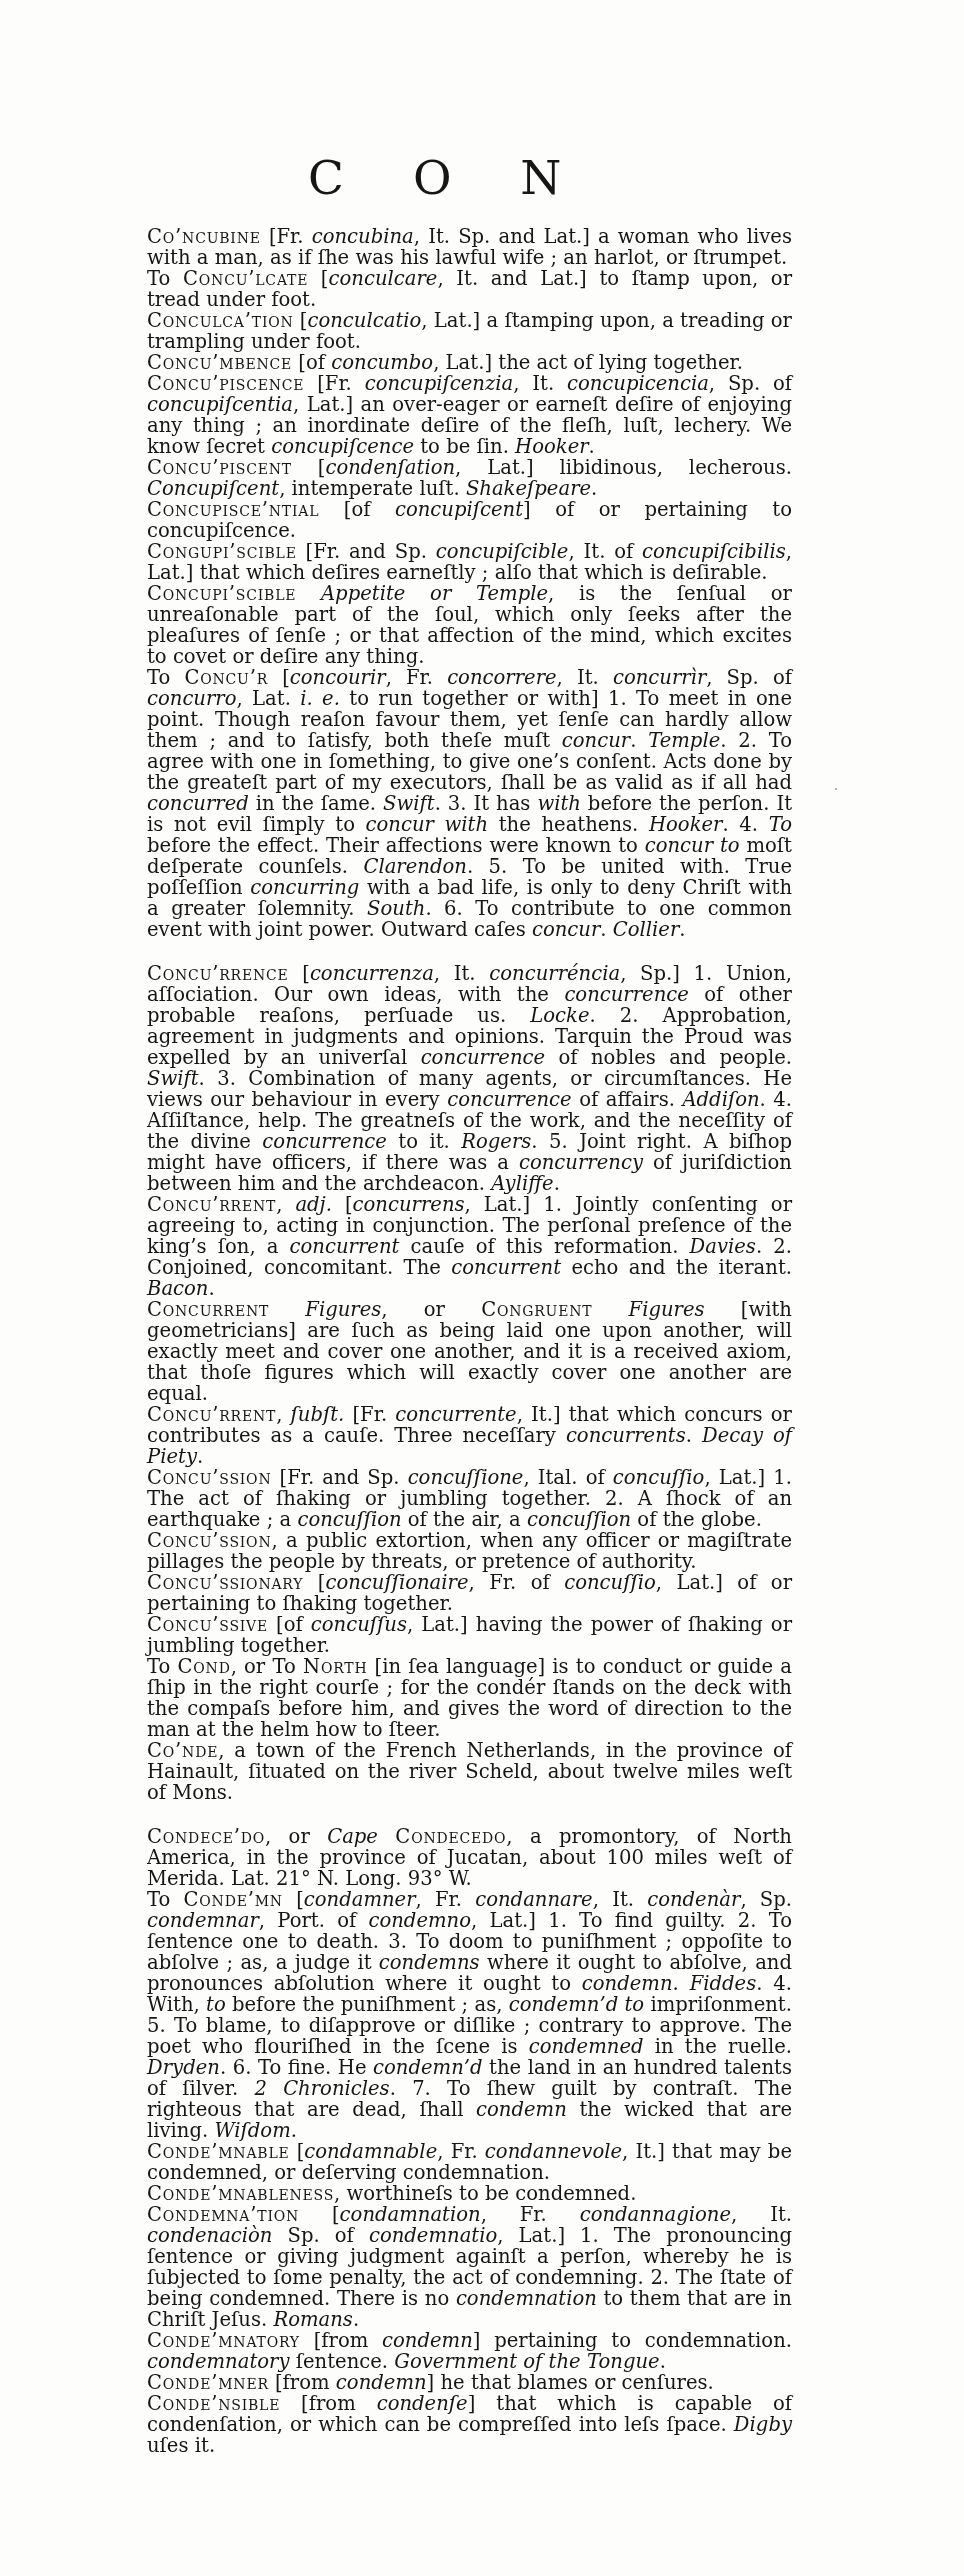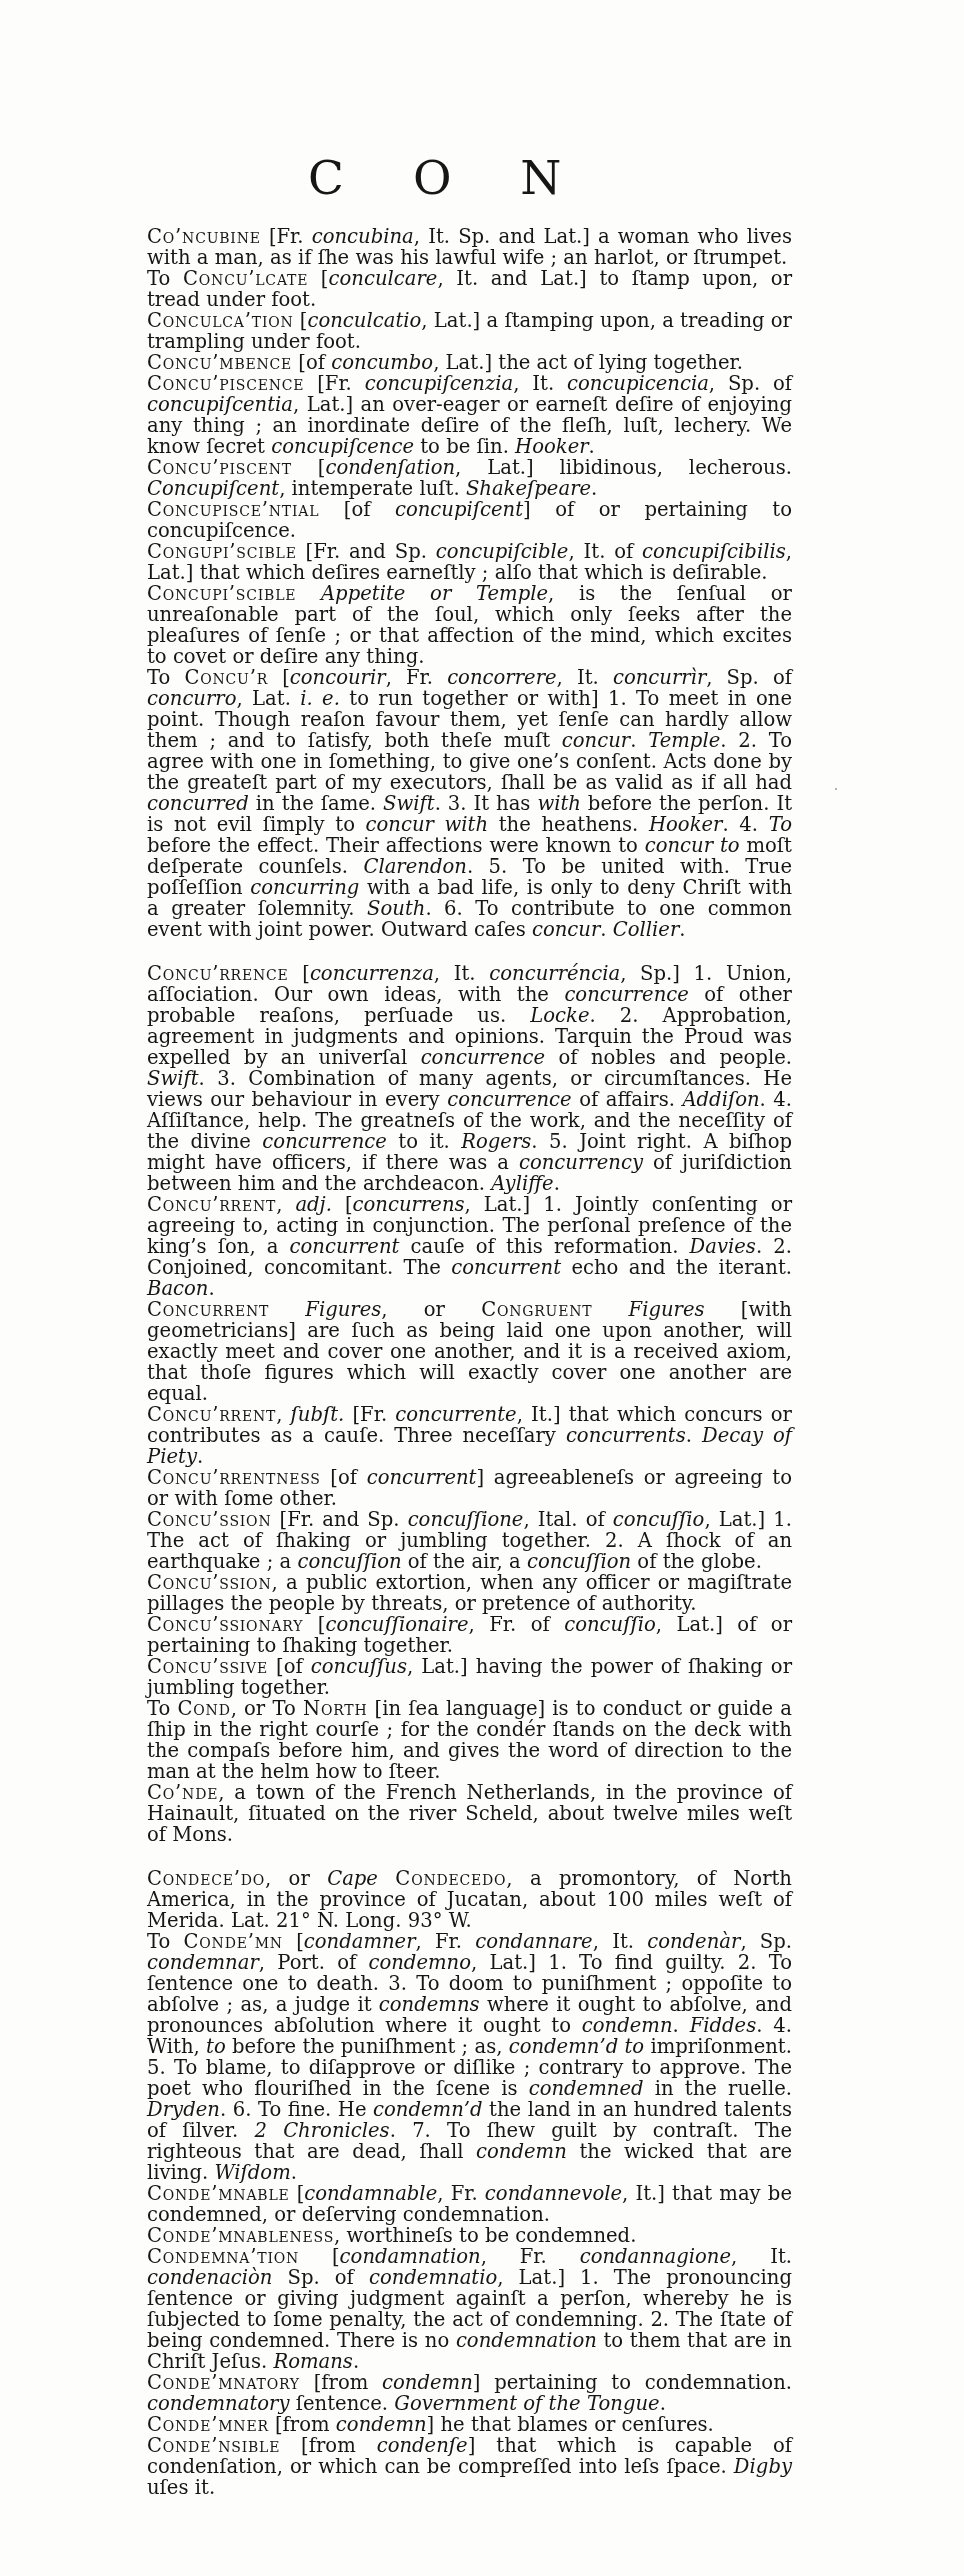--- a/index.html
+++ b/index.html
@@ -51,21 +51,20 @@
         <p class="entry"><span class="sc">Concu’piscence</span> [Fr. <span class="it">concupiſcenzia</span>, It. <span class="it">concupicencia</span>, Sp. of <span class="it">concupiſcentia</span>, Lat.] an over-eager or earneſt deſire of enjoying any thing ; an inordinate deſire of the fleſh, luſt, lechery. We know ſecret <span class="it">concupiſcence</span> to be ſin. <span class="it">Hooker</span>.</p>
         <p class="entry"><span class="sc">Concu’piscent</span> [<span class="it">condenſation</span>, Lat.] libidinous, lecherous. <span class="it">Concupiſcent</span>, intemperate luſt. <span class="it">Shakeſpeare</span>.</p>
         <p class="entry"><span class="sc">Concupisce’ntial</span> [of <span class="it">concupiſcent</span>] of or pertaining to concupiſcence.</p>
         <p class="entry"><span class="sc">Congupi’scible</span> [Fr. and Sp. <span class="it">concupiſcible</span>, It. of <span class="it">concupiſcibilis</span>, Lat.] that which deſires earneſtly ; alſo that which is deſirable.</p>
         <p class="entry"><span class="sc">Concupi’scible</span> <span class="it">Appetite or Temple</span>, is the ſenſual or unreaſonable part of the ſoul, which only ſeeks after the pleaſures of ſenſe ; or that affection of the mind, which excites to covet or deſire any thing.</p>
         <p class="entry">To <span class="sc">Concu’r</span> [<span class="it">concourir</span>, Fr. <span class="it">concorrere</span>, It. <span class="it">concurrìr</span>, Sp. of <span class="it">concurro</span>, Lat. <span class="it">i. e.</span> to run together or with] 1. To meet in one point. Though reaſon favour them, yet ſenſe can hardly allow them ; and to ſatisfy, both theſe muſt <span class="it">concur</span>. <span class="it">Temple</span>. 2. To agree with one in ſomething, to give one’s conſent. Acts done by the greateſt part of my executors, ſhall be as valid as if all had <span class="it">concurred</span> in the ſame. <span class="it">Swift</span>. 3. It has <span class="it">with</span> before the perſon. It is not evil ſimply to <span class="it">concur with</span> the heathens. <span class="it">Hooker</span>. 4. <span class="it">To</span> before the effect. Their affections were known to <span class="it">concur to</span> moſt deſperate counſels. <span class="it">Clarendon</span>. 5. To be united with. True poſſeſſion <span class="it">concurring</span> with a bad life, is only to deny Chriſt with a greater ſolemnity. <span class="it">South</span>. 6. To contribute to one common event with joint power. Outward caſes <span class="it">concur</span>. <span class="it">Collier</span>.</p>
         <p class="entry gap"><span class="sc">Concu’rrence</span> [<span class="it">concurrenza</span>, It. <span class="it">concurréncia</span>, Sp.] 1. Union, aſſociation. Our own ideas, with the <span class="it">concurrence</span> of other probable reaſons, perſuade us. <span class="it">Locke</span>. 2. Approbation, agreement in judgments and opinions. Tarquin the Proud was expelled by an univerſal <span class="it">concurrence</span> of nobles and people. <span class="it">Swift</span>. 3. Combination of many agents, or circumſtances. He views our behaviour in every <span class="it">concurrence</span> of affairs. <span class="it">Addiſon</span>. 4. Aſſiſtance, help. The greatneſs of the work, and the neceſſity of the divine <span class="it">concurrence</span> to it. <span class="it">Rogers</span>. 5. Joint right. A biſhop might have officers, if there was a <span class="it">concurrency</span> of juriſdiction between him and the archdeacon. <span class="it">Ayliffe</span>.</p>
         <p class="entry"><span class="sc">Concu’rrent</span>, <span class="it">adj.</span> [<span class="it">concurrens</span>, Lat.] 1. Jointly conſenting or agreeing to, acting in conjunction. The perſonal preſence of the king’s ſon, a <span class="it">concurrent</span> cauſe of this reformation. <span class="it">Davies</span>. 2. Conjoined, concomitant. The <span class="it">concurrent</span> echo and the iterant. <span class="it">Bacon</span>.</p>
         <p class="entry"><span class="sc">Concurrent</span> <span class="it">Figures</span>, or <span class="sc">Congruent</span> <span class="it">Figures</span> [with geometricians] are ſuch as being laid one upon another, will exactly meet and cover one another, and it is a received axiom, that thoſe figures which will exactly cover one another are equal.</p>
         <p class="entry"><span class="sc">Concu’rrent</span>, <span class="it">ſubſt.</span> [Fr. <span class="it">concurrente</span>, It.] that which concurs or contributes as a cauſe. Three neceſſary <span class="it">concurrents</span>. <span class="it">Decay of Piety</span>.</p>
-        <p class="entry"><span class="sc">Concu’rrentness</span> [of <span class="it">concurrent</span>] agreeableneſs or agreeing to or with ſome other.</p>
         <p class="entry"><span class="sc">Concu’ssion</span> [Fr. and Sp. <span class="it">concuſſione</span>, Ital. of <span class="it">concuſſio</span>, Lat.] 1. The act of ſhaking or jumbling together. 2. A ſhock of an earthquake ; a <span class="it">concuſſion</span> of the air, a <span class="it">concuſſion</span> of the globe.</p>
         <p class="entry"><span class="sc">Concu’ssion</span>, a public extortion, when any officer or magiſtrate pillages the people by threats, or pretence of authority.</p>
         <p class="entry"><span class="sc">Concu’ssionary</span> [<span class="it">concuſſionaire</span>, Fr. of <span class="it">concuſſio</span>, Lat.] of or pertaining to ſhaking together.</p>
         <p class="entry"><span class="sc">Concu’ssive</span> [of <span class="it">concuſſus</span>, Lat.] having the power of ſhaking or jumbling together.</p>
         <p class="entry">To <span class="sc">Cond</span>, or To <span class="sc">North</span> [in ſea language] is to conduct or guide a ſhip in the right courſe ; for the condér ſtands on the deck with the compaſs before him, and gives the word of direction to the man at the helm how to ſteer.</p>
         <p class="entry"><span class="sc">Co’nde</span>, a town of the French Netherlands, in the province of Hainault, ſituated on the river Scheld, about twelve miles weſt of Mons.</p>
         <p class="entry gap"><span class="sc">Condece’do</span>, or <span class="it">Cape</span> <span class="sc">Condecedo</span>, a promontory, of North America, in the province of Jucatan, about 100 miles weſt of Merida. Lat. 21° N. Long. 93° W.</p>
         <p class="entry">To <span class="sc">Conde’mn</span> [<span class="it">condamner</span>, Fr. <span class="it">condannare</span>, It. <span class="it">condenàr</span>, Sp. <span class="it">condemnar</span>, Port. of <span class="it">condemno</span>, Lat.] 1. To find guilty. 2. To ſentence one to death. 3. To doom to puniſhment ; oppoſite to abſolve ; as, a judge it <span class="it">condemns</span> where it ought to abſolve, and pronounces abſolution where it ought to <span class="it">condemn</span>. <span class="it">Fiddes</span>. 4. With, <span class="it">to</span> before the puniſhment ; as, <span class="it">condemn’d to</span> impriſonment. 5. To blame, to diſapprove or diſlike ; contrary to approve. The poet who flouriſhed in the ſcene is <span class="it">condemned</span> in the ruelle. <span class="it">Dryden</span>. 6. To fine. He <span class="it">condemn’d</span> the land in an hundred talents of ſilver. <span class="it">2 Chronicles</span>. 7. To ſhew guilt by contraſt. The righteous that are dead, ſhall <span class="it">condemn</span> the wicked that are living. <span class="it">Wiſdom</span>.</p>
         <p class="entry"><span class="sc">Conde’mnable</span> [<span class="it">condamnable</span>, Fr. <span class="it">condannevole</span>, It.] that may be condemned, or deſerving condemnation.</p>
         <p class="entry"><span class="sc">Conde’mnableness</span>, worthineſs to be condemned.</p>

